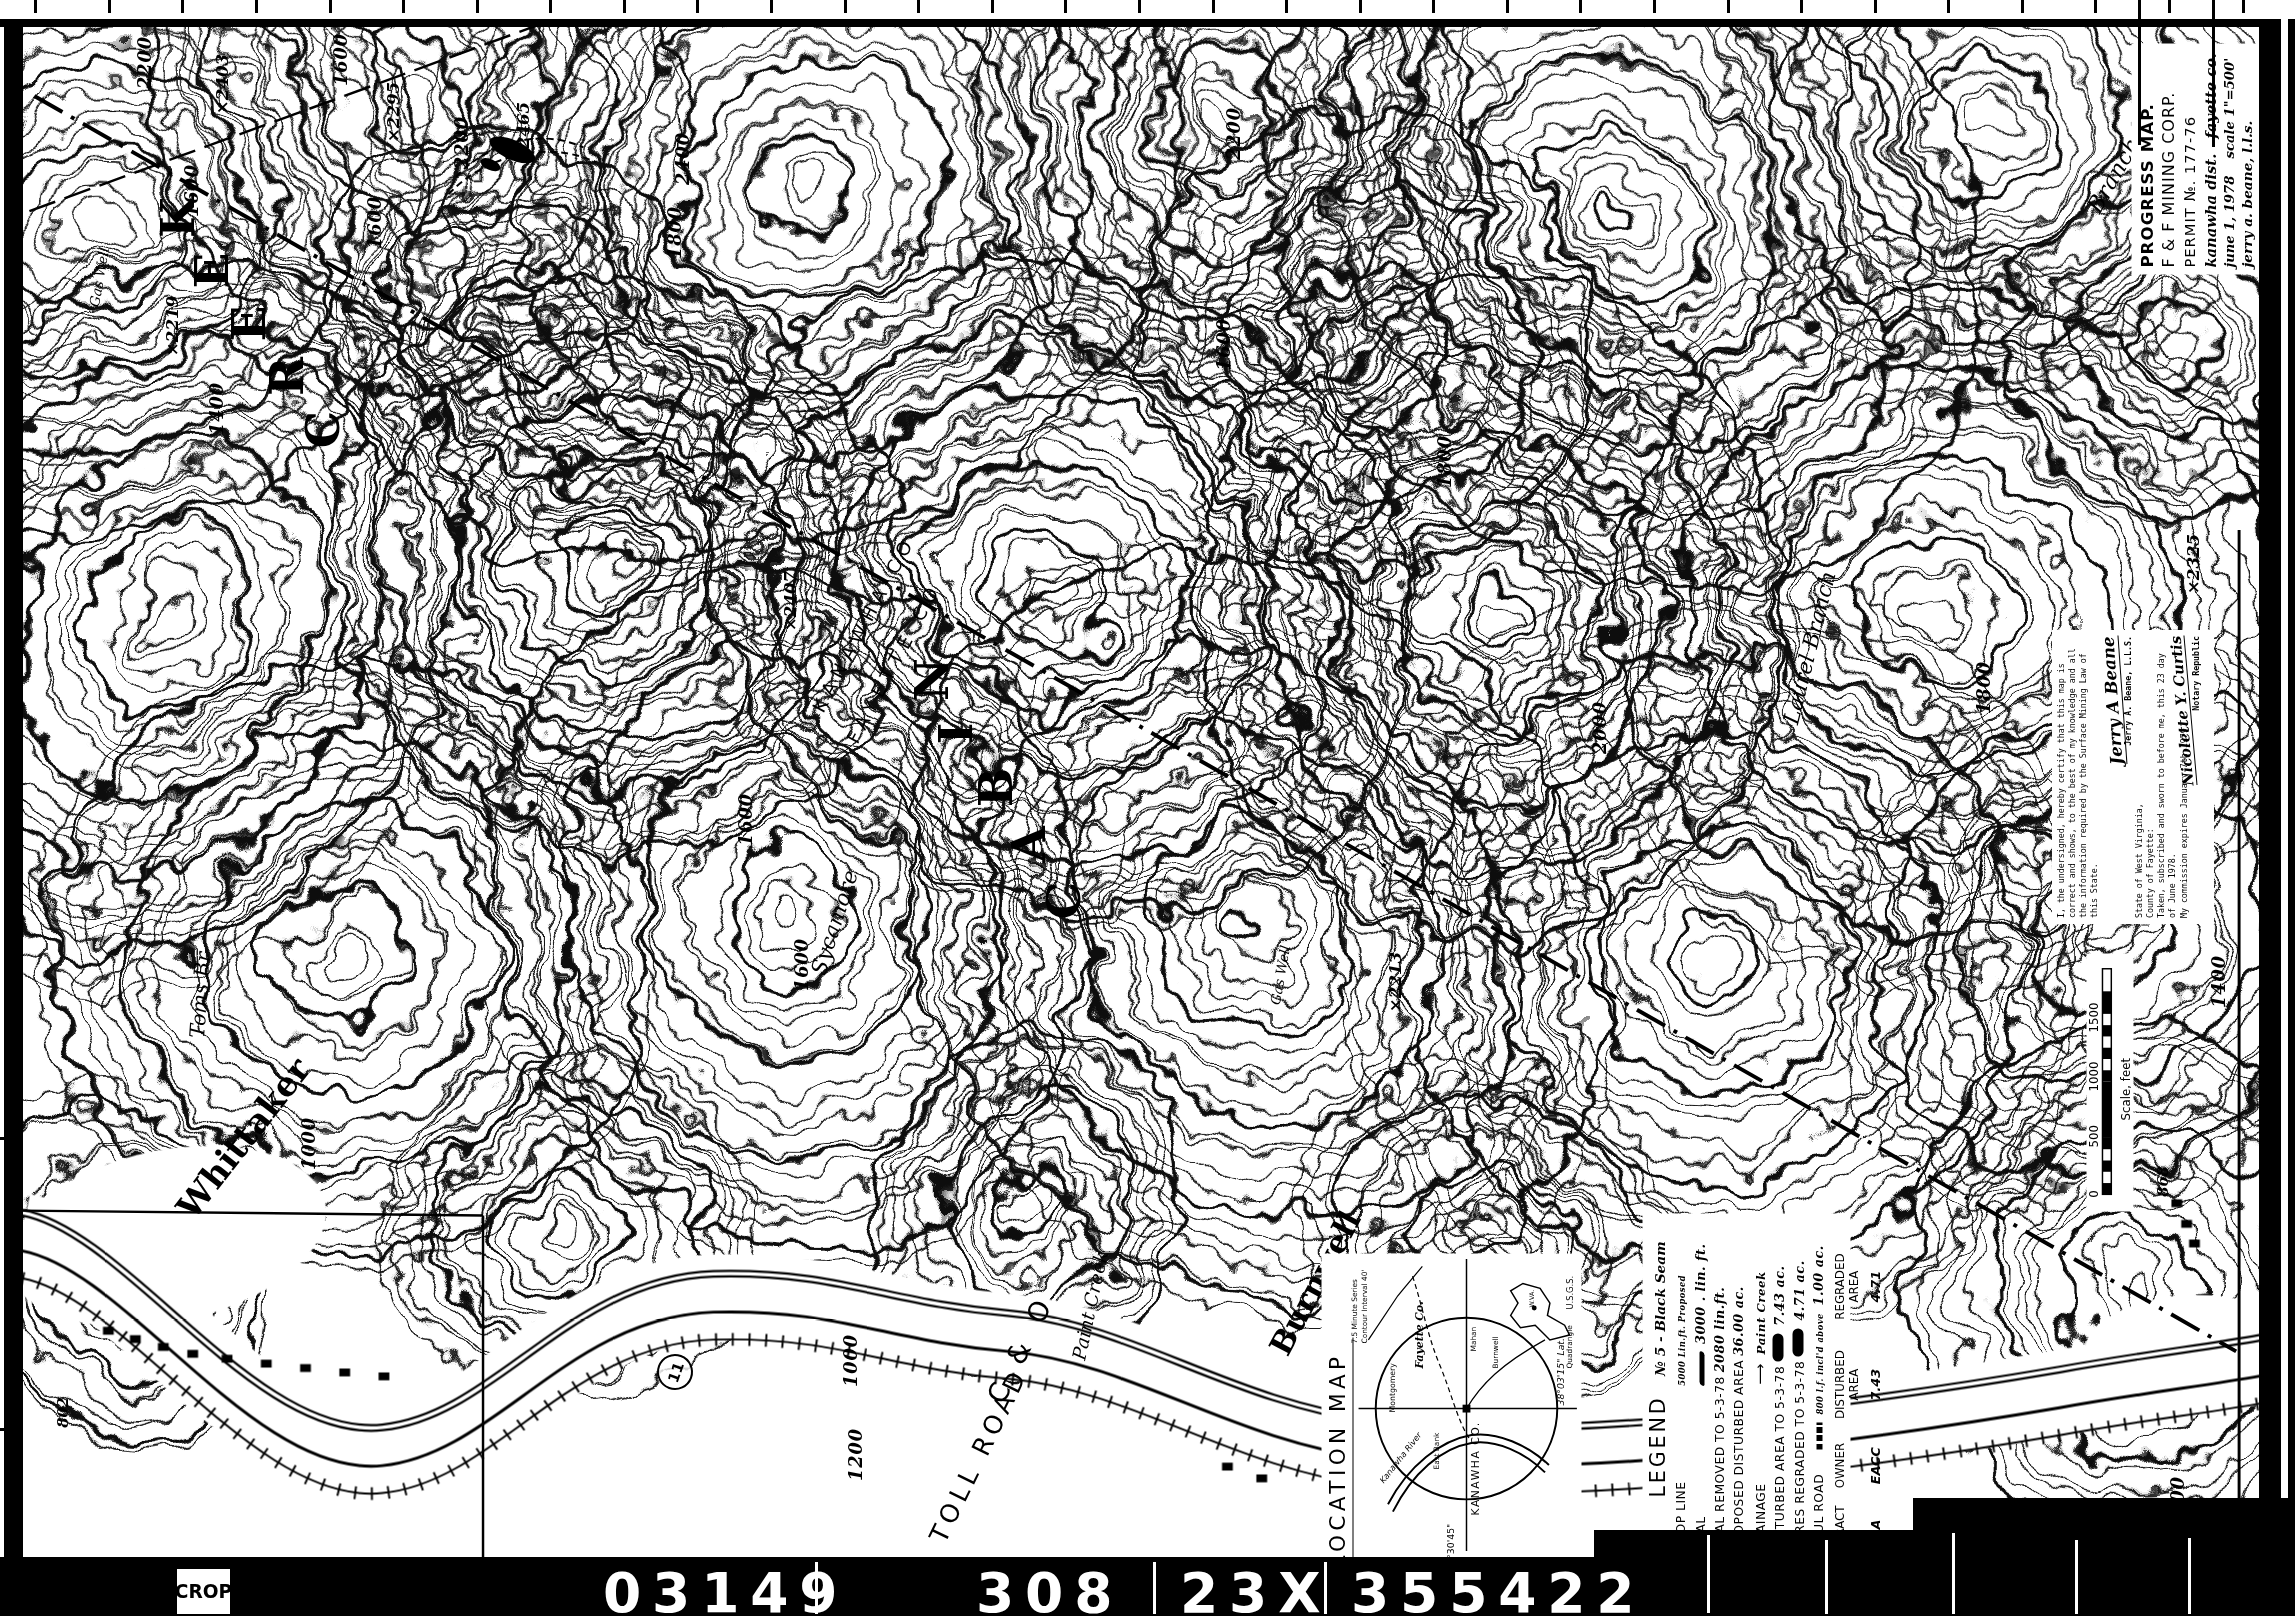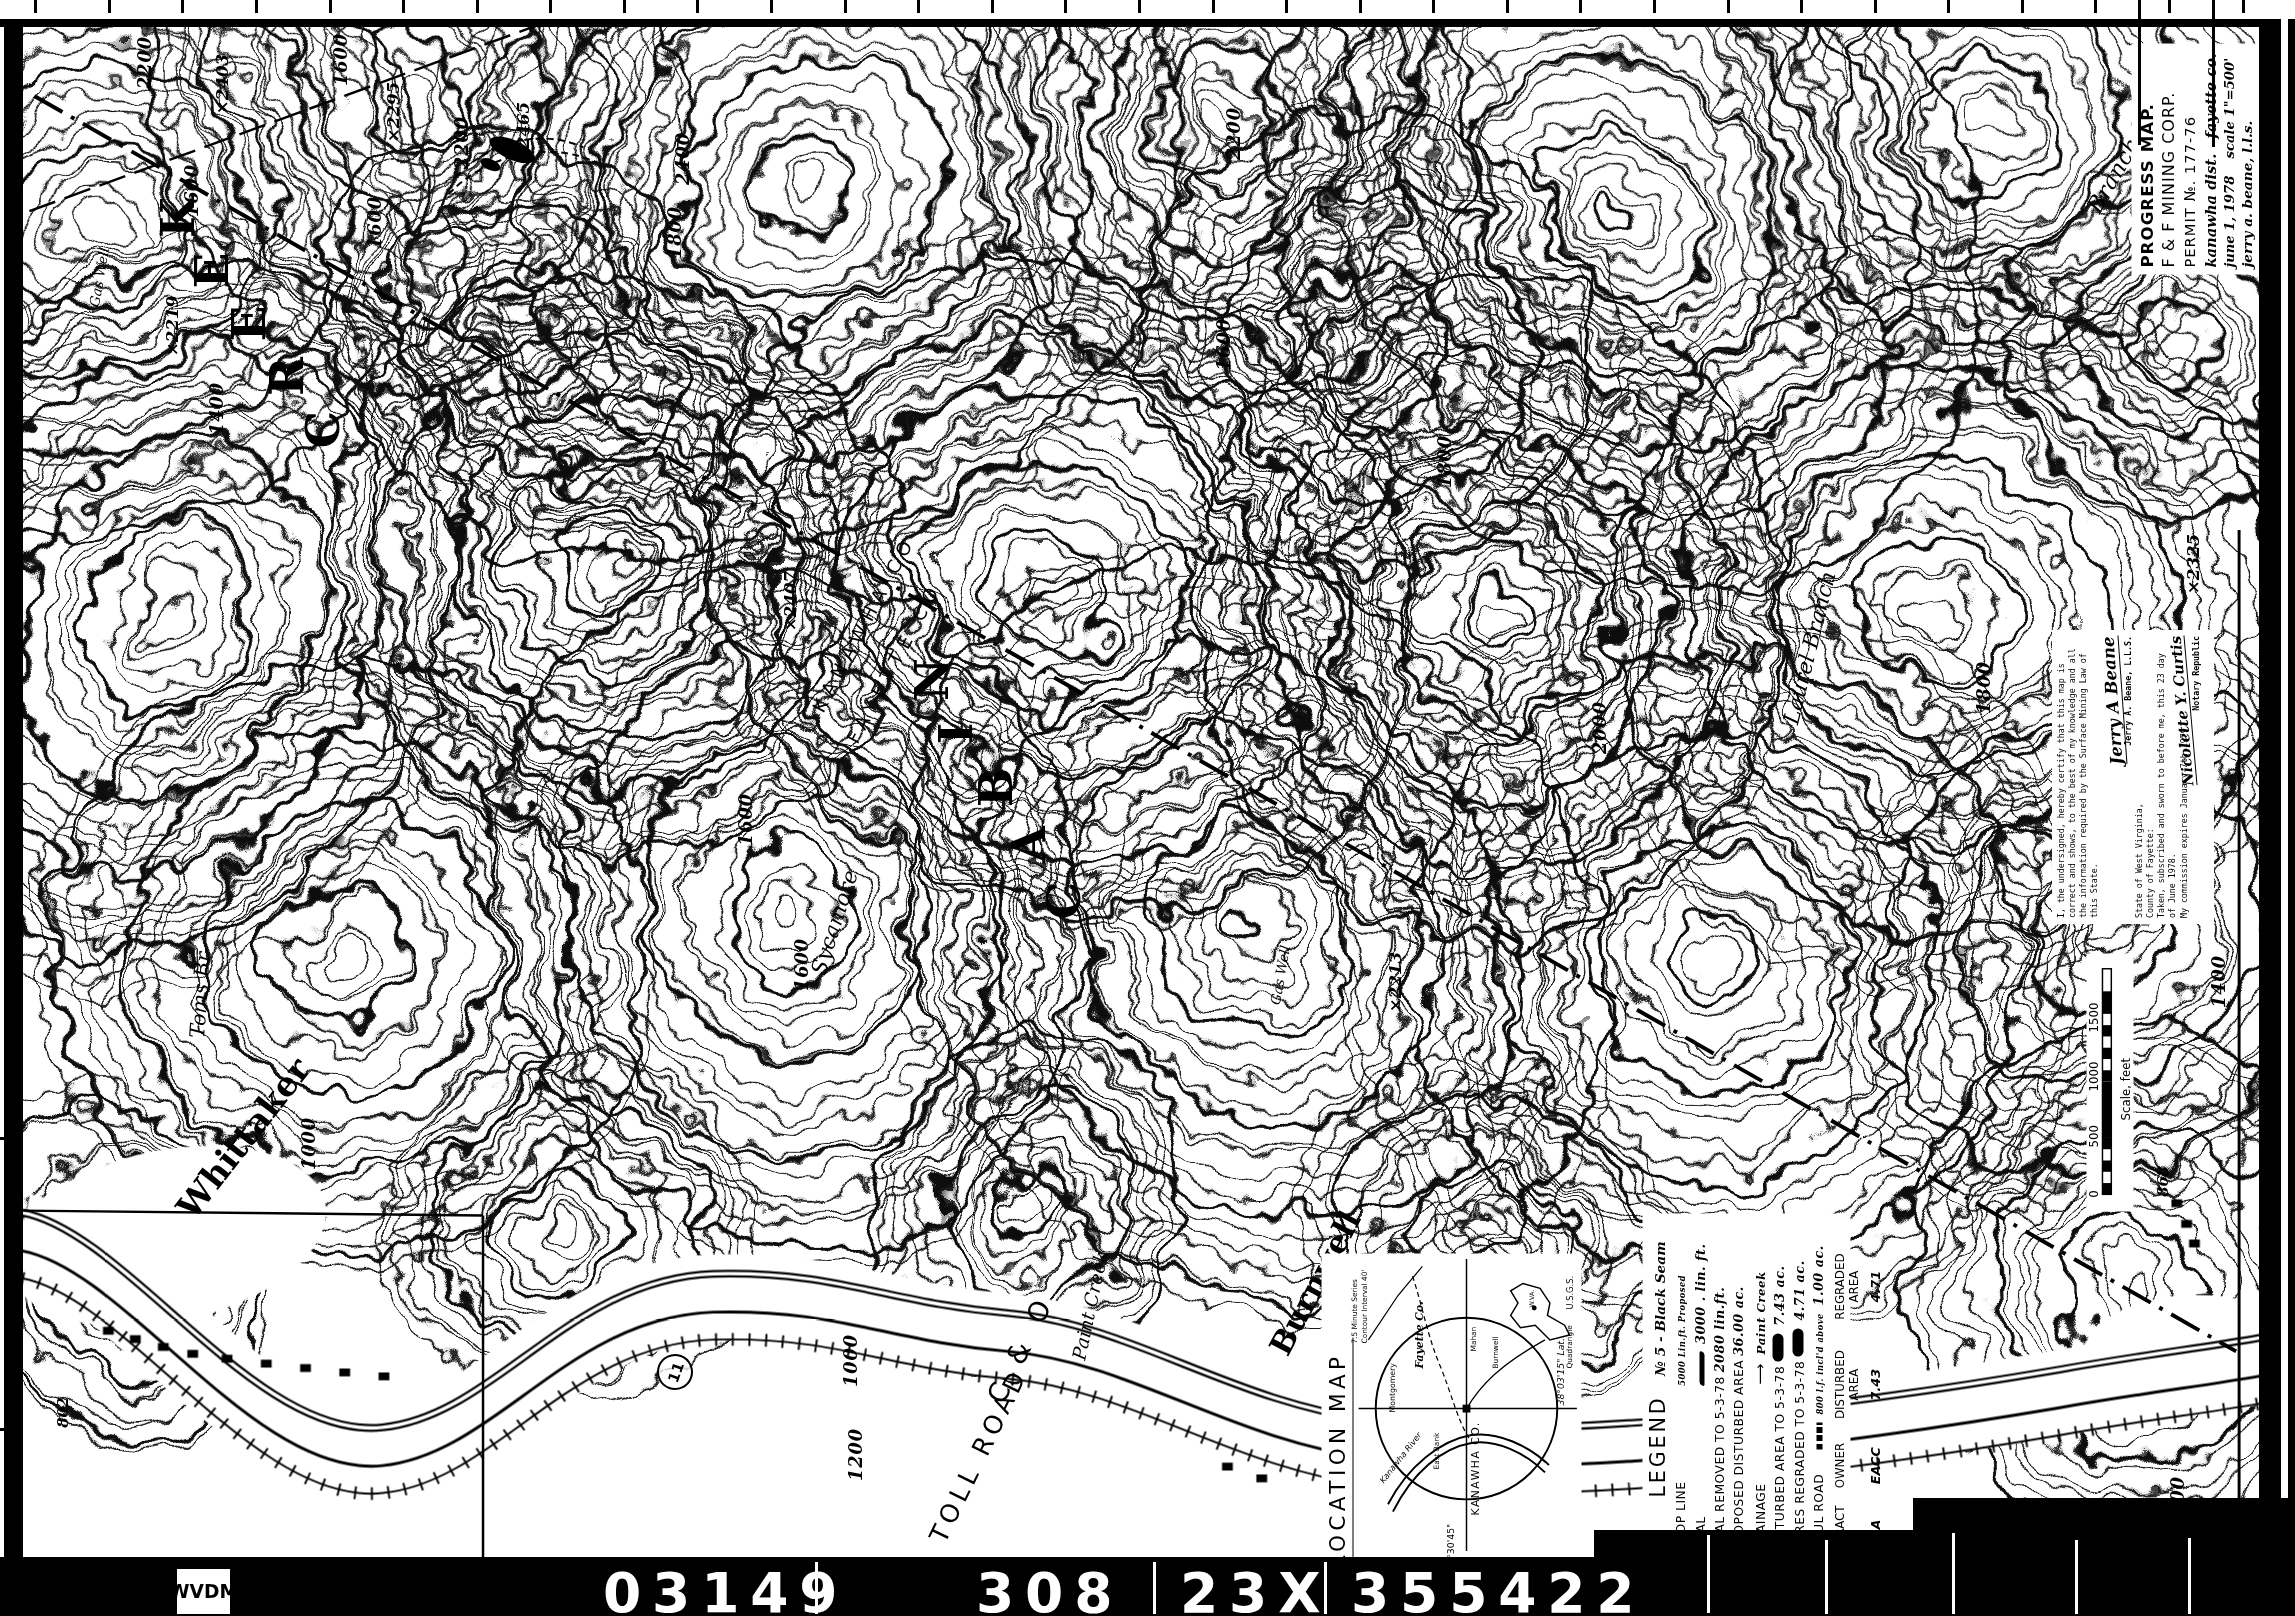--- a/index.html
+++ b/index.html
@@ -816,21 +816,21 @@
   <div class="frame" style="left:3.9px;top:18.6px;width:19.6px;height:1598px"></div>
   <div class="frame" style="left:2259px;top:18.6px;width:21.6px;height:1598px"></div>
   <div class="whiteframe" style="left:2281px;top:18.6px;width:6.9px;height:1598px"></div>
   <div class="frame" style="left:2288px;top:18.6px;width:7.8px;height:1598px"></div>
   <div class="tick" style="left:0;top:1137px;width:22px;height:3.4px"></div>
   <div class="tick" style="left:0;top:1428px;width:22px;height:3.4px"></div>
   <div class="frame" style="left:1594px;top:1530px;width:701px;height:29px"></div>
   <div class="frame" style="left:1913px;top:1498px;width:383px;height:34px"></div>
 
   <div id="band"></div>
-  <div class="abs" style="left:177px;top:1569px;width:53px;height:45px;background:#fff;z-index:6;display:flex;align-items:center;justify-content:center;font-weight:700;font-size:18.6px;font-family:'DejaVu Sans',sans-serif">WVDM</div>
+  <div class="abs" style="left:177px;top:1569px;width:53px;height:45px;background:#fff;z-index:6;display:flex;align-items:center;justify-content:center;font-weight:700;font-size:18.6px;font-family:'DejaVu Sans',sans-serif">CROP</div>
   <span class="bignum" style="left:603px">03149</span>
   <span class="bignum" style="left:976px">308</span>
   <span class="bignum" style="left:1180px">23X</span>
   <span class="bignum" style="left:1351px">355422</span>
   <div class="streak" style="left:815px;top:1562px;width:2.5px;height:52px"></div>
   <div class="streak" style="left:1153px;top:1562px;width:2.5px;height:52px"></div>
   <div class="streak" style="left:1324px;top:1562px;width:2.5px;height:52px"></div>
   <div class="streak" style="left:1707px;top:1535px;width:2.9px;height:78px"></div>
   <div class="streak" style="left:1825px;top:1540px;width:2.5px;height:74px"></div>
   <div class="streak" style="left:1952px;top:1533px;width:2.9px;height:81px"></div>

